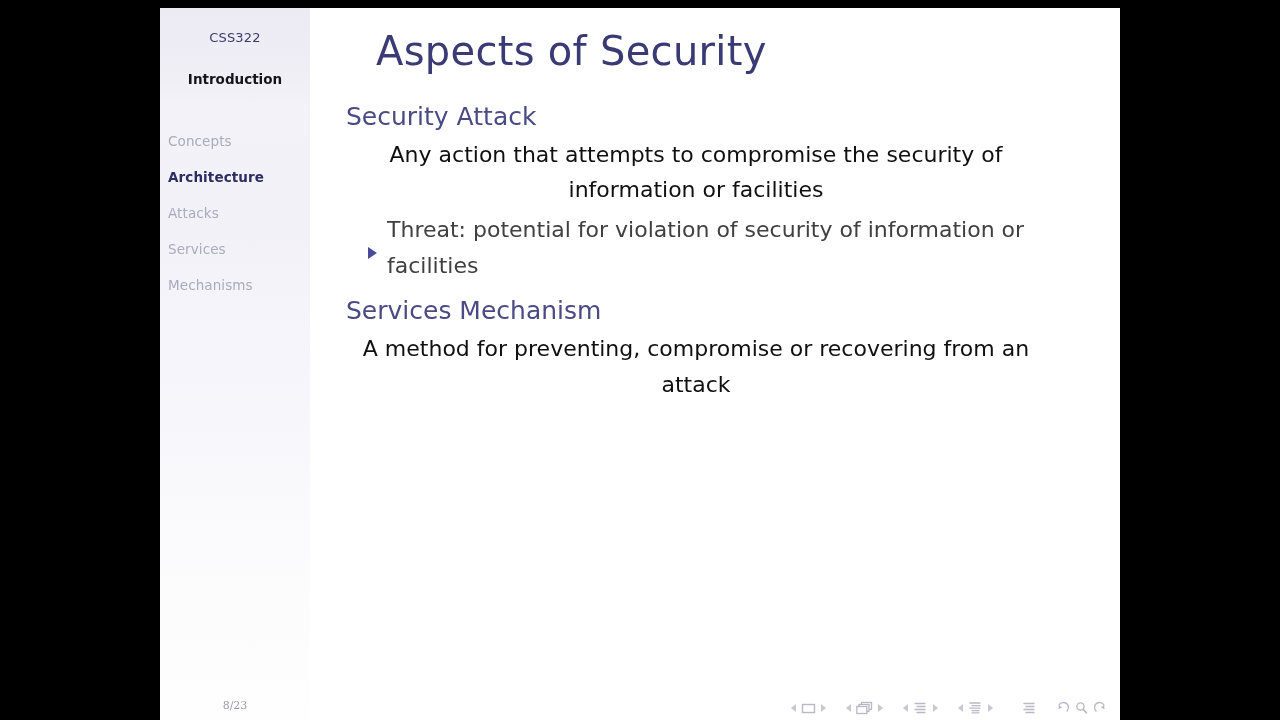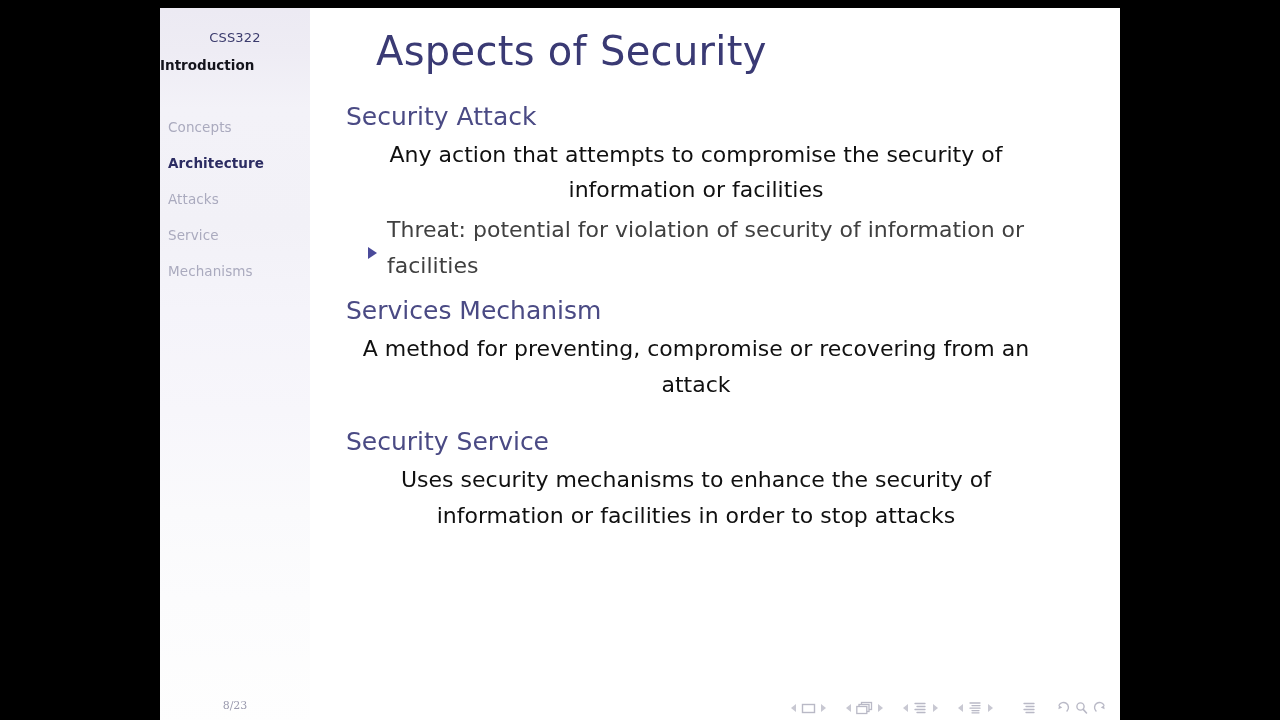--- a/index.html
+++ b/index.html
@@ -54,24 +54,25 @@
 
   .sb-title {
     text-align: center;
     color: #3b3b6d;
     font-size: 13px;
     letter-spacing: 0.2px;
     margin-top: 22px;
   }
 
   .sb-section {
+    text-align: center;
     color: #14141c;
     font-size: 13.5px;
     font-weight: bold;
-    margin-top: 12px;
+    margin-top: 26px;
   }
 
   .sb-list {
     margin-top: 46px;
   }
 
   .sb-item {
     font-size: 13.5px;
     padding-left: 8px;
     margin-bottom: 20px;
@@ -210,21 +211,21 @@
     <div id="sidebar">
 
       <div class="sb-title">CSS322</div>
 
       <div class="sb-section">Introduction</div>
 
       <div class="sb-list">
         <div class="sb-item">Concepts</div>
         <div class="sb-item active">Architecture</div>
         <div class="sb-item">Attacks</div>
-        <div class="sb-item">Service</div>
+        <div class="sb-item">Services</div>
         <div class="sb-item">Mechanisms</div>
       </div>
 
       <div class="sb-pagenum">8/23</div>
     </div>
 
     <div id="body">
 
       <div id="frame-title">Aspects of Security</div>
 
@@ -239,24 +240,20 @@
               <span class="bullet-text">Threat: potential for violation of security of information or facilities</span>
             </div>
           </div>
         </div>
 
         <div class="block" id="block-mechanism">
           <div class="block-title">Services Mechanism</div>
           <div class="block-body">A method for preventing, compromise or recovering from an attack</div>
         </div>
 
-        <div class="block" id="block-service">
-          <div class="block-title">Security Service</div>
-          <div class="block-body">Uses security mechanisms to enhance the security of information or facilities in order to stop attacks</div>
-        </div>
 
       </div>
 
       <div id="navbar">
 
         <div class="nav-group">
           <span class="nav-arrow left"></span>
           <span class="nav-ico">
             <svg width="15" height="13" viewBox="0 0 15 13">
               <rect x="1.5" y="2.5" width="12" height="8" fill="none" stroke="#b9b9c6" stroke-width="1.4"></rect>

